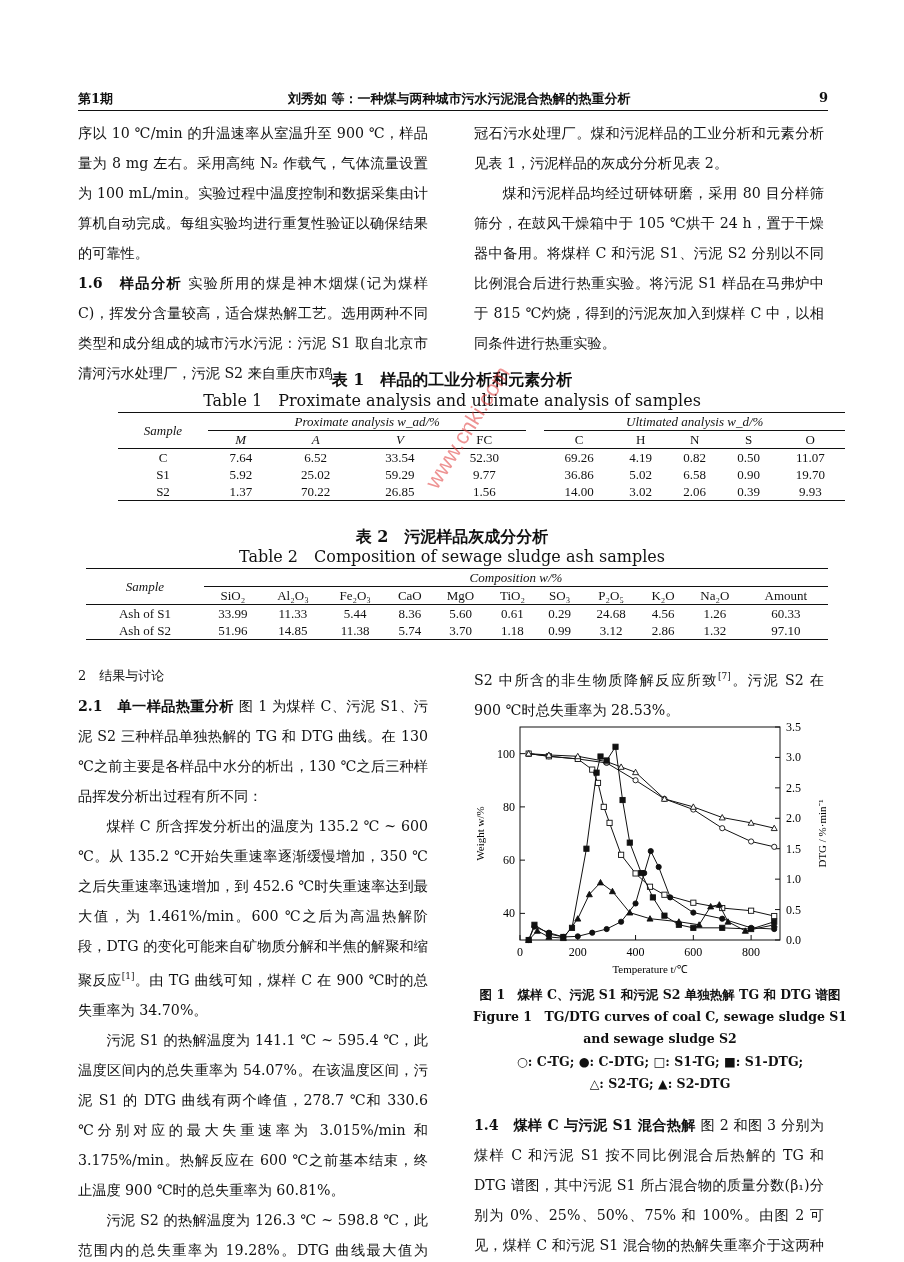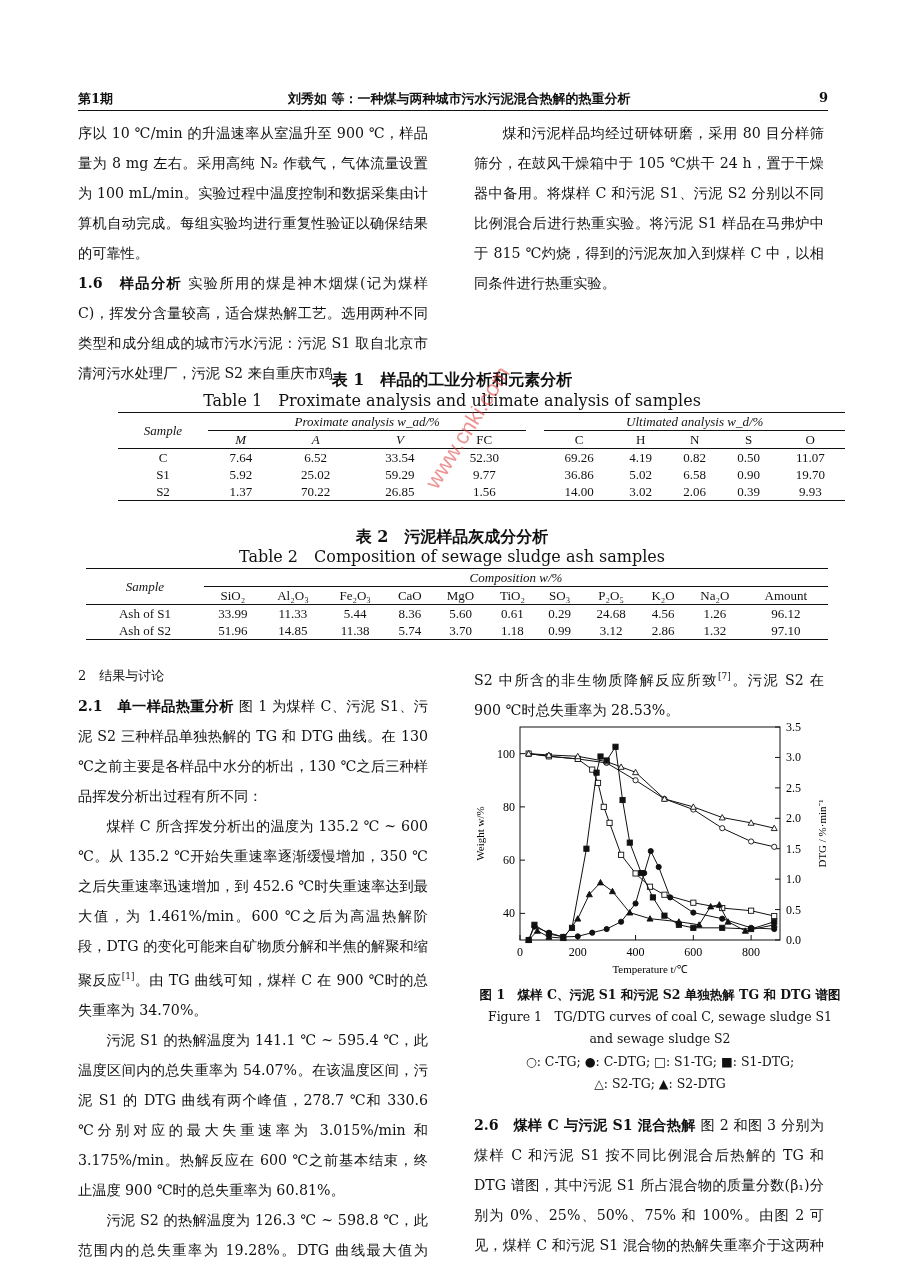--- a/index.html
+++ b/index.html
@@ -21,21 +21,21 @@
   .tbl-cap.cn { font-weight: bold; }
   table { border-collapse: collapse; font-family: "Liberation Serif", serif; font-size: 13px; }
   table td, table th { text-align: center; font-weight: normal; padding: 0; height: 17px; }
   .t1 { position: absolute; left: 118px; top: 412px; width: 727px; }
   .t2 { position: absolute; left: 86px; top: 568px; width: 742px; }
   .top-rule { border-top: 1.6px solid #111; font-style: italic; }
   .bot-rule { border-bottom: 1.6px solid #111; }
   .mid-rule { border-bottom: 0.8px solid #111; }
   .it { font-style: italic; }
   .fig-wrap { position: absolute; left: 470px; top: 715px; width: 370px; height: 260px; }
-  .fig-cap { position: absolute; left: 460px; width: 400px; text-align: center; font-size: 12.5px; }
+  .fig-cap { position: absolute; left: 460px; width: 400px; text-align: center; font-size: 12.5px; font-weight: bold; }
   .watermark { position: absolute; left: 420px; top: 480px; color: #e03a3a; opacity: .55;
                font-family: "Liberation Sans", sans-serif; font-size: 22px;
                transform: rotate(-58deg); transform-origin: left top; white-space: nowrap; }
   sup { font-size: 9px; }
 </style>
 </head>
 <body>
 
 <div class="page">
 
@@ -47,20 +47,21 @@
 
   <div class="col" style="left:78px; top:118px;">
     <p>序以 10 ℃/min 的升温速率从室温升至 900 ℃，样品量为 8 mg 左右。采用高纯 N₂ 作载气，气体流量设置为 100 mL/min。实验过程中温度控制和数据采集由计算机自动完成。每组实验均进行重复性验证以确保结果的可靠性。</p>
     <p>
       <span class="sec">1.6　样品分析</span>
       <span>实验所用的煤是神木烟煤(记为煤样 C)，挥发分含量较高，适合煤热解工艺。选用两种不同类型和成分组成的城市污水污泥：污泥 S1 取自北京市清河污水处理厂，污泥 S2 来自重庆市鸡</span>
     </p>
   </div>
 
   <div class="col" style="left:474px; top:118px;">
+    <p>冠石污水处理厂。煤和污泥样品的工业分析和元素分析见表 1，污泥样品的灰成分分析见表 2。</p>
     <p class="indent">煤和污泥样品均经过研钵研磨，采用 80 目分样筛筛分，在鼓风干燥箱中于 105 ℃烘干 24 h，置于干燥器中备用。将煤样 C 和污泥 S1、污泥 S2 分别以不同比例混合后进行热重实验。将污泥 S1 样品在马弗炉中于 815 ℃灼烧，得到的污泥灰加入到煤样 C 中，以相同条件进行热重实验。</p>
   </div>
 
   <div class="tbl-cap cn" style="top:370px;">表 1　样品的工业分析和元素分析</div>
   <div class="tbl-cap" style="top:391px;text-align:center;">Table 1　Proximate analysis and ultimate analysis of samples</div>
   <table class="t1">
     <tbody>
         <tr class="top-rule">
       <th rowspan="2" class="mid-rule" style="width:90px;">Sample</th>
       <th colspan="4" class="mid-rule">Proximate analysis w_ad/%</th>
@@ -151,21 +152,21 @@
           <td>33.99</td>
           <td>11.33</td>
           <td>5.44</td>
           <td>8.36</td>
           <td>5.60</td>
           <td>0.61</td>
           <td>0.29</td>
           <td>24.68</td>
           <td>4.56</td>
           <td>1.26</td>
-          <td>96.12</td>
+          <td>60.33</td>
         </tr>
         <tr class="bot-rule">
           <td>Ash of S2</td>
           <td>51.96</td>
           <td>14.85</td>
           <td>11.38</td>
           <td>5.74</td>
           <td>3.70</td>
           <td>1.18</td>
           <td>0.99</td>
@@ -331,19 +332,19 @@
       </svg>
   </div>
   <div class="fig-cap" style="top:987px; font-weight:bold;">图 1　煤样 C、污泥 S1 和污泥 S2 单独热解 TG 和 DTG 谱图</div>
   <div class="fig-cap" style="top:1009px;">Figure 1　TG/DTG curves of coal C, sewage sludge S1</div>
   <div class="fig-cap" style="top:1031px;">and sewage sludge S2</div>
   <div class="fig-cap" style="top:1054px;">○: C-TG; ●: C-DTG; □: S1-TG; ■: S1-DTG;</div>
   <div class="fig-cap" style="top:1076px;">△: S2-TG; ▲: S2-DTG</div>
 
   <div class="col" style="left:474px; top:1110px;">
     <p>
-      <span class="sec">2.6　煤样 C 与污泥 S1 混合热解</span>
+      <span class="sec">1.4　煤样 C 与污泥 S1 混合热解</span>
       <span>图 2 和图 3 分别为煤样 C 和污泥 S1 按不同比例混合后热解的 TG 和 DTG 谱图，其中污泥 S1 所占混合物的质量分数(β₁)分别为 0%、25%、50%、75% 和 100%。由图 2 可见，煤样 C 和污泥 S1 混合物的热解失重率介于这两种原料之间。由图 3 可知，在 200 ℃ ~</span>
     </p>
   </div>
 
   <div class="watermark">www.cnki.com</div>
 </div>
 
 </body></html>

